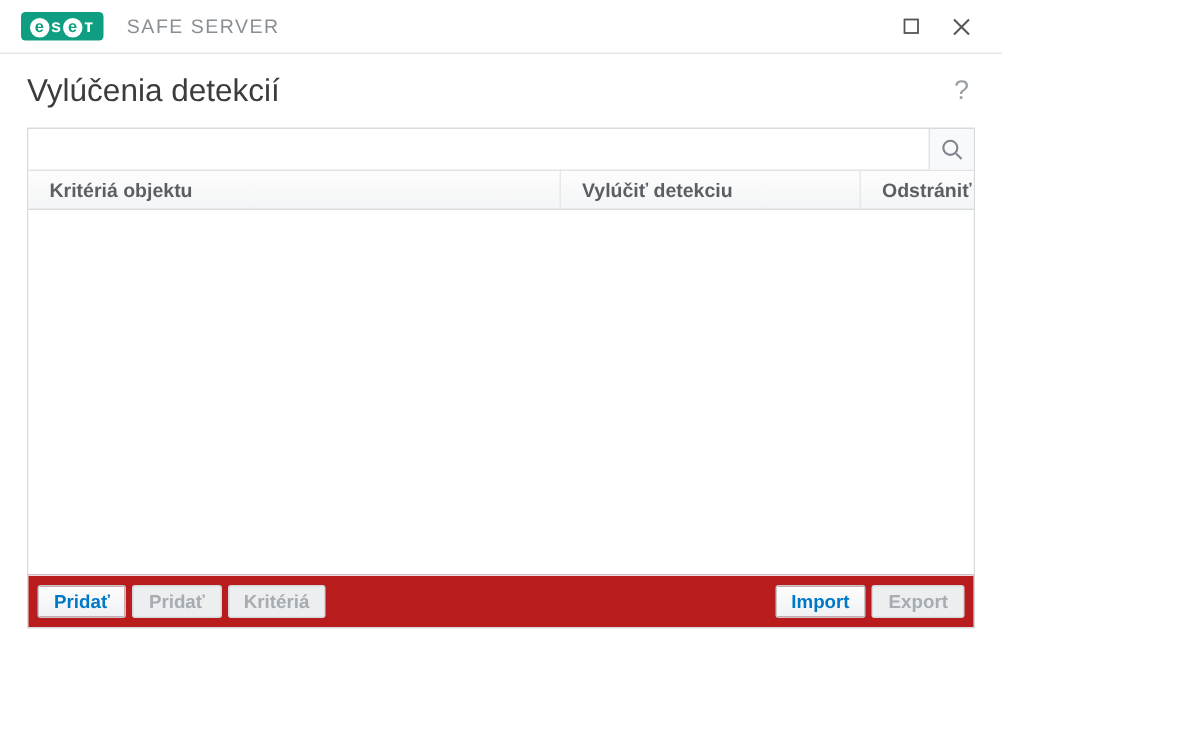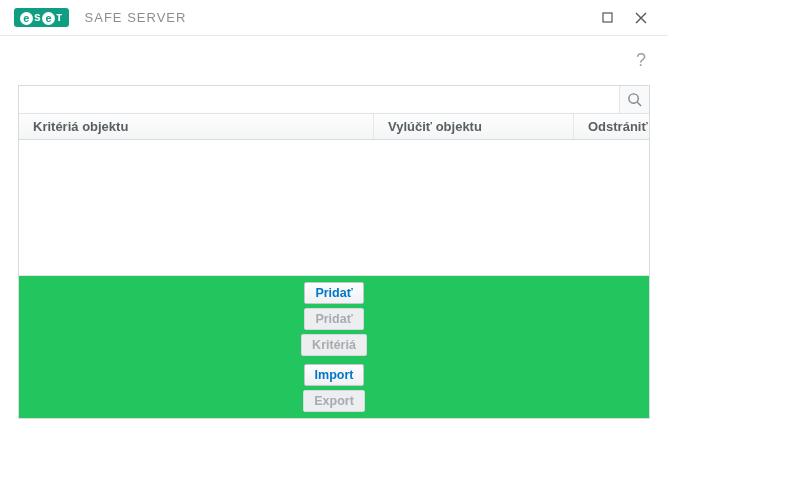--- a/index.html
+++ b/index.html
@@ -136,22 +136,21 @@
     flex: 1;
     background: #fff;
   }
 
   .card-actions {
     display: flex;
     align-items: center;
     gap: 4px;
     padding: 6px;
     border-top: 1px solid #e1e3e6;
-    background: #22c55e;
-    flex-direction: column;
+    background: #b91c1c;
   }
   .tbtn {
     height: 22px;
     padding: 0 10px;
     border: 1px solid #c3c8cd;
     background: linear-gradient(#fdfdfd, #f0f1f3);
     font-size: 12.5px;
     font-weight: 600;
     border-radius: 2px;
     cursor: pointer;
@@ -217,39 +216,40 @@
         </svg>
     </div>
     <div class="win-ctl">
       <svg width="12" height="12" viewBox="0 0 12 12">
           <path d="M1 1 L11 11 M11 1 L1 11" stroke="#555" stroke-width="1.4" fill="none"></path>
         </svg>
     </div>
   </div>
 
   <div class="heading-row">
+    <div class="heading">Vylúčenia detekcií</div>
     <div class="spacer"></div>
     <div class="help-icon">?</div>
   </div>
 
   <div class="card">
 
     <div class="search-row">
       <input class="search-input" type="text" placeholder="" style="">
       <div class="search-btn">
         <svg width="15" height="15" viewBox="0 0 16 16">
           <circle cx="7" cy="7" r="5" fill="none" stroke="#7f868d" stroke-width="1.5"></circle>
           <line x1="11" y1="11" x2="15" y2="15" stroke="#7f868d" stroke-width="1.5"></line>
         </svg>
       </div>
     </div>
 
     <div class="table-head">
       <div class="col col1">Kritériá objektu</div>
-      <div class="col col2">Vylúčiť objektu</div>
+      <div class="col col2">Vylúčiť detekciu</div>
       <div class="col col3">Odstrániť</div>
     </div>
 
     <div class="table-body"></div>
 
     <div class="card-actions">
       <button class="tbtn primary-link">Pridať</button>
       <button class="tbtn disabled">Pridať</button>
       <button class="tbtn disabled">Kritériá</button>
       <div class="spacer"></div>

